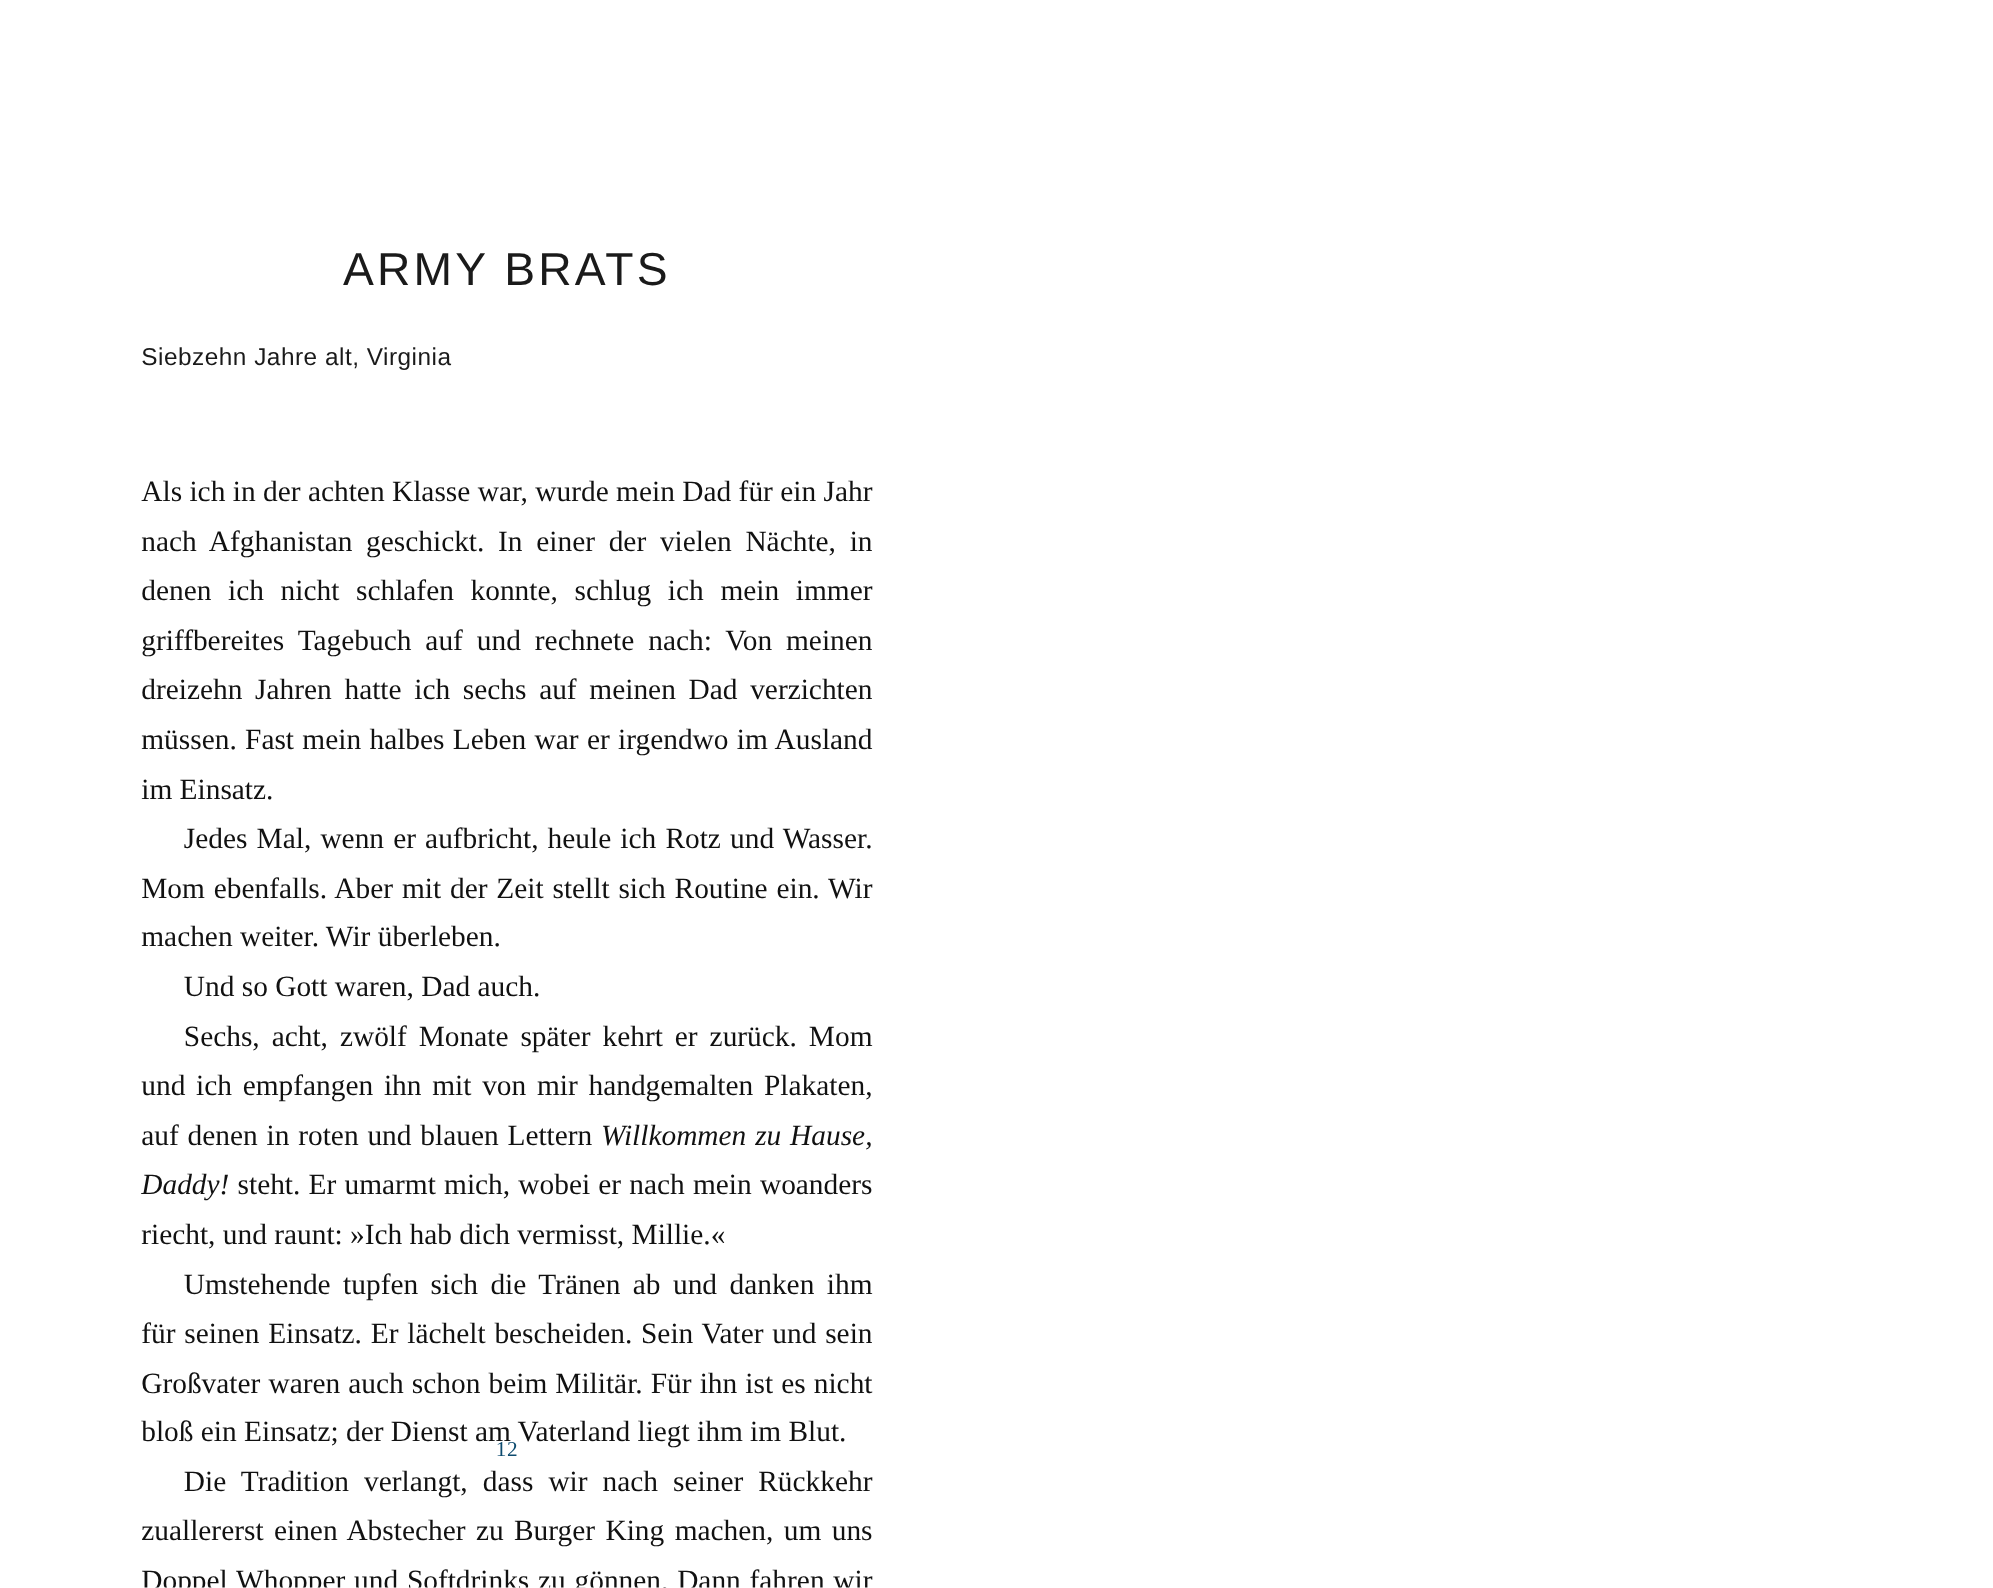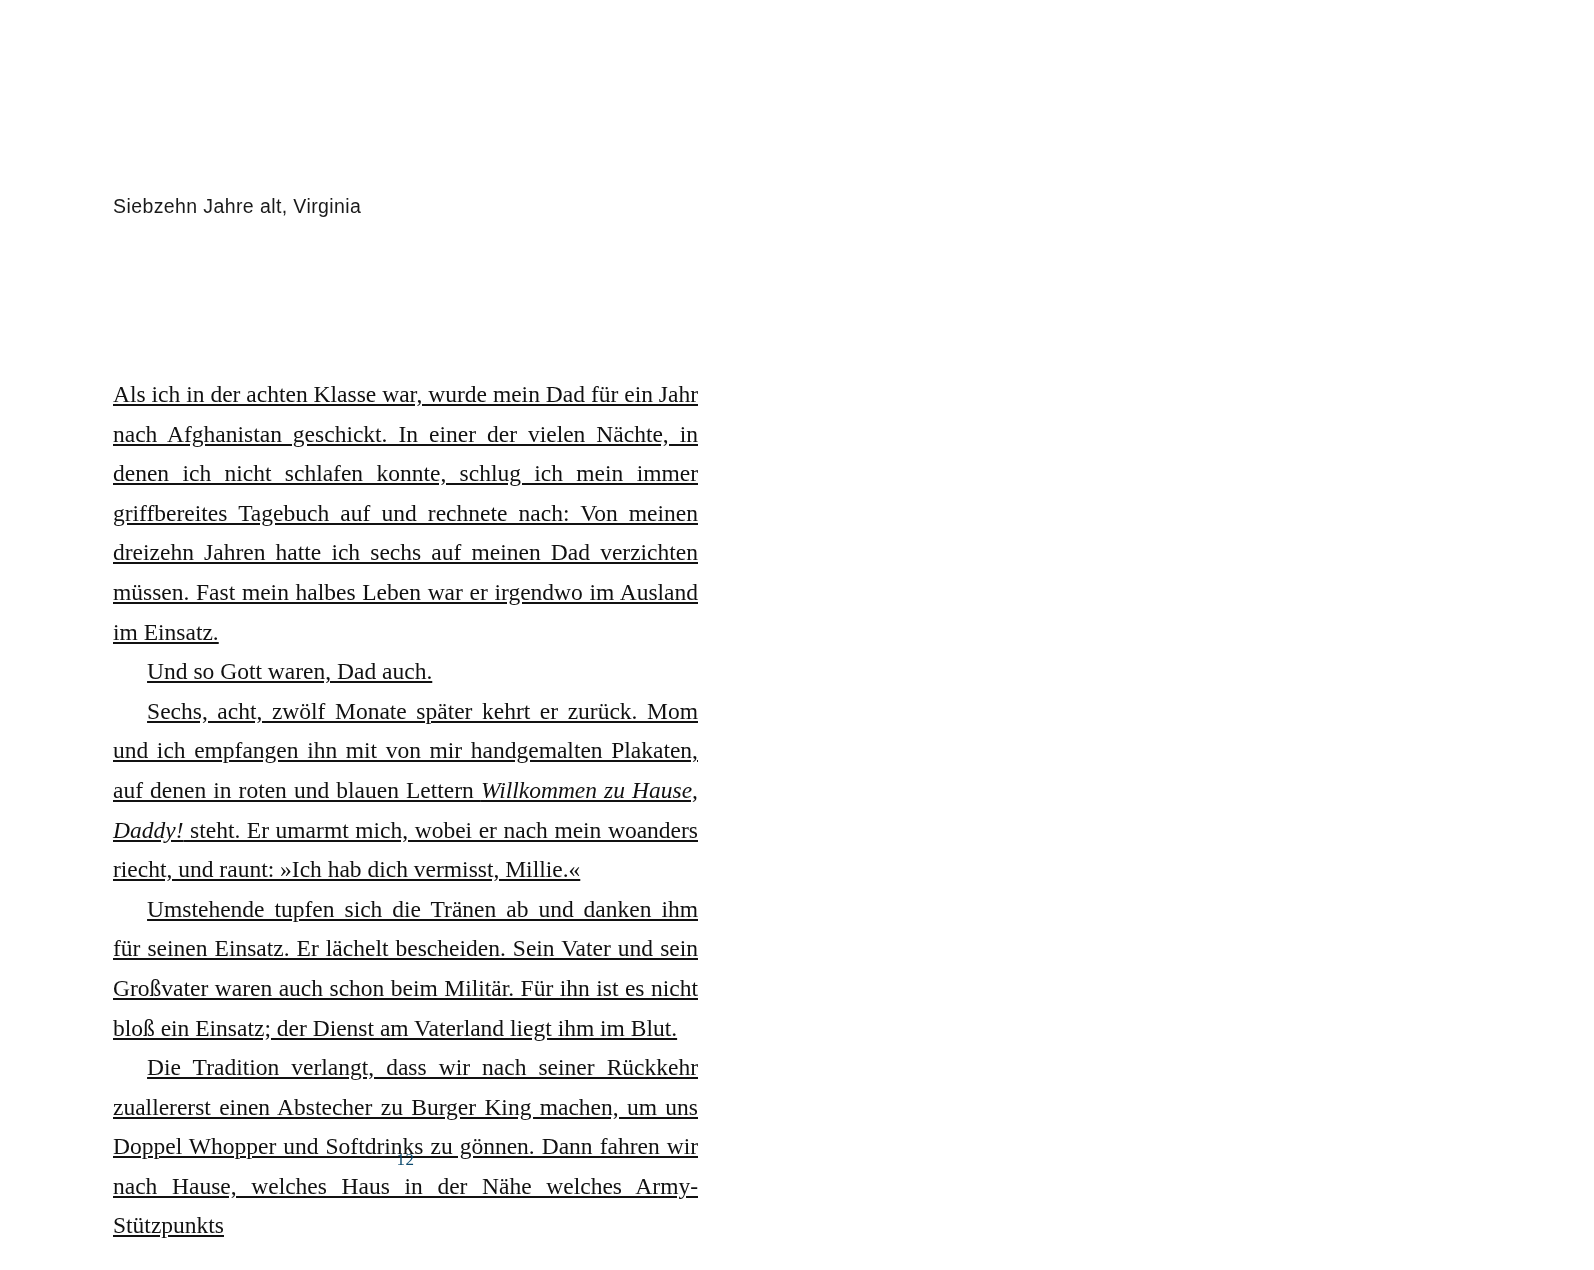--- a/index.html
+++ b/index.html
@@ -60,21 +60,20 @@
     font-family: "Liberation Serif", serif;
     font-size: 23.5px;
     line-height: 39.6px;
     text-align: justify;
     color: #111111;
   }
   .body-text p {
     margin: 0;
     text-indent: 0;
     hyphens: auto;
-    text-decoration: underline;
     -webkit-hyphens: auto;
   }
   .body-text p.indent {
     text-indent: 1.45em;
   }
   .left-body {
     left: 113px;
     top: 375px;
     width: 585px;
   }
@@ -96,25 +95,27 @@
   }
 </style>
 </head>
 <body>
 
 <div class="spread">
 
   <div class="page page-left">
 
     <div class="text-column left-col">
+      <h1 class="chapter-title">ARMY BRATS</h1>
       <div class="chapter-subtitle">Siebzehn Jahre alt, Virginia</div>
     </div>
 
     <div class="text-column left-body body-text">
       <p>Als ich in der achten Klasse war, wurde mein Dad für ein Jahr nach Afghanistan geschickt. In einer der vielen Nächte, in denen ich nicht schlafen konnte, schlug ich mein immer griffbereites Tagebuch auf und rechnete nach: Von meinen dreizehn Jahren hatte ich sechs auf meinen Dad verzichten müssen. Fast mein halbes Leben war er irgendwo im Ausland im Einsatz.</p>
+      <p class="indent">Jedes Mal, wenn er aufbricht, heule ich Rotz und Wasser. Mom ebenfalls. Aber mit der Zeit stellt sich Routine ein. Wir machen weiter. Wir überleben.</p>
       <p class="indent">Und so Gott waren, Dad auch.</p>
       <p class="indent"><span>Sechs, acht, zwölf Monate später kehrt er zurück. Mom und ich empfangen ihn mit von mir handgemalten Plakaten, auf denen in roten und blauen Lettern </span><em class="ital">Willkommen zu Hause, Daddy!</em><span> steht. Er umarmt mich, wobei er nach mein woanders riecht, und raunt: »Ich hab dich vermisst, Millie.«</span></p>
       <p class="indent">Umstehende tupfen sich die Tränen ab und danken ihm für seinen Einsatz. Er lächelt bescheiden. Sein Vater und sein Großvater waren auch schon beim Militär. Für ihn ist es nicht bloß ein Einsatz; der Dienst am Vaterland liegt ihm im Blut.</p>
       <p class="indent">Die Tradition verlangt, dass wir nach seiner Rückkehr zuallererst einen Abstecher zu Burger King machen, um uns Doppel Whopper und Softdrinks zu gönnen. Dann fahren wir nach Hause, welches Haus in der Nähe welches Army-Stützpunkts</p>
     </div>
 
     <div class="folio folio-left">12</div>
   </div>
 
   <div class="page page-right">

